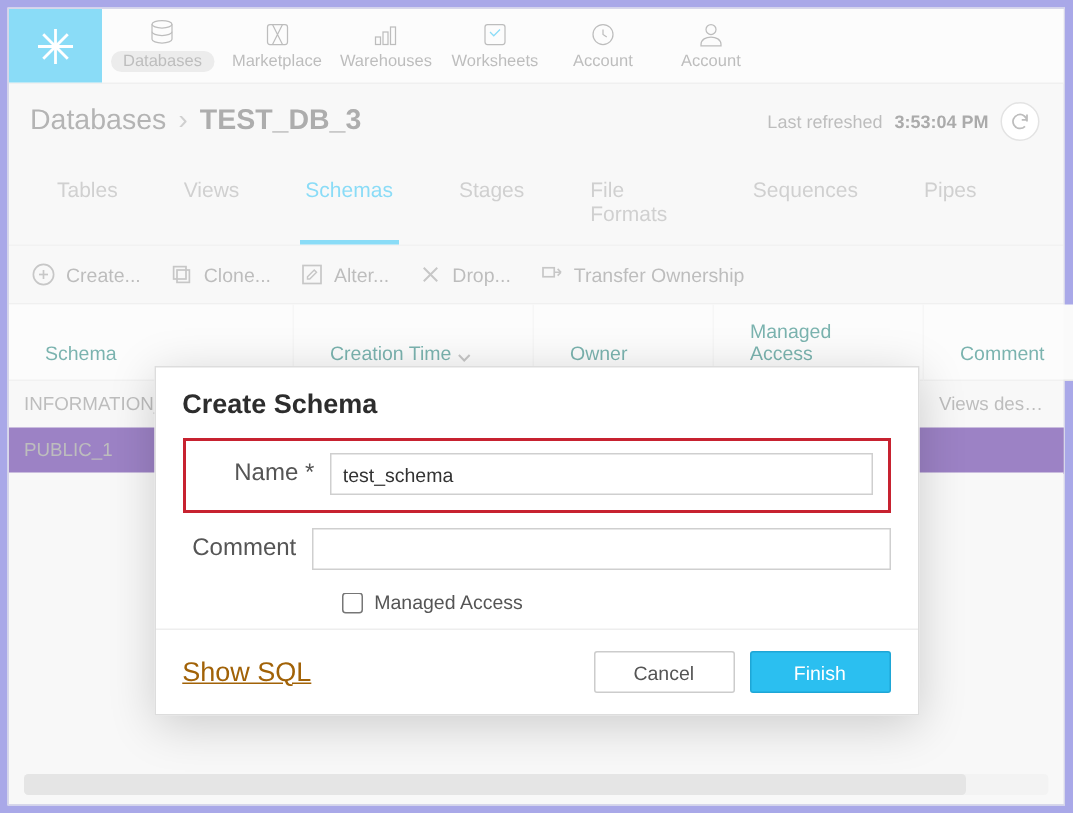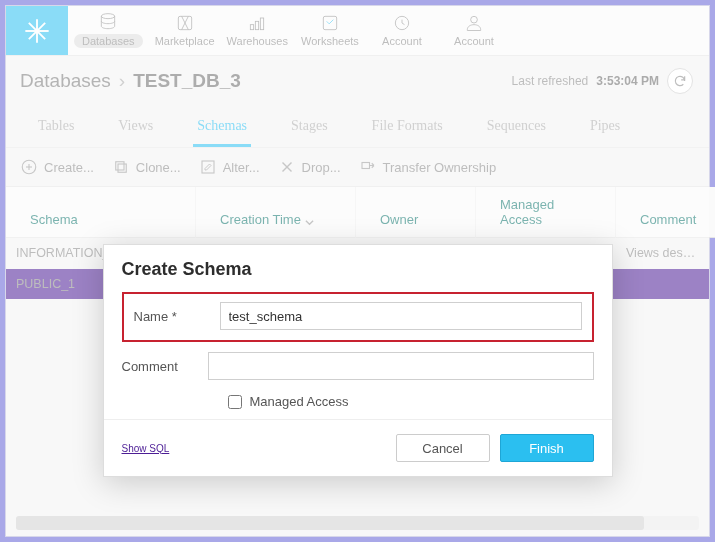--- a/index.html
+++ b/index.html
@@ -67,21 +67,20 @@
     display:flex; gap: 0;
     padding: 14px 18px 0 28px;
     border-bottom: 1px solid #e8e8e8;
   }
   .tab {
     padding: 6px 4px 10px 4px;
     margin-right: 36px;
     color: #aaa;
     font-size: 14px;
     border-bottom: 3px solid transparent;
-    font-family: Liberation Serif, serif;
   }
   .tab.active {
     color: #2bbff0;
     border-bottom-color: #2bbff0;
   }
   .actions-row {
     display:flex; align-items:center;
     gap: 18px;
     padding: 10px 14px;
     color: #888;
@@ -146,22 +145,22 @@
     border: 2.5px solid #c72230;
     padding: 8px 10px 10px 10px;
     margin-top: 2px;
   }
   .form-row {
     display:flex; align-items:center;
     gap: 10px;
     margin-top: 10px;
   }
   .form-row label {
-    width: 76px; 
-    font-size: 13px; color:#555;
+    width: 76px; text-align:right;
+    font-size: 16px; color:#555;
   }
   .form-row input[type="text"] {
     flex:1;
     height: 28px;
     border: 1px solid #cfcfcf;
     padding: 0 8px;
     font-size: 13px;
     color:#333;
     outline: none;
   }
@@ -170,21 +169,21 @@
     gap: 8px;
     margin: 14px 0 8px 106px;
     color:#555; font-size:13px;
   }
   .chk-row input { width:14px; height:14px; }
   .modal-footer {
     border-top: 1px solid #eee;
     padding: 14px 18px;
     display:flex; align-items:center;
   }
-  .show-sql { color:#4c1d95; text-decoration: underline; font-size:10px; }
+  .show-sql { color:#a16207; text-decoration: underline; font-size:18px; }
   .btn {
     height: 28px; min-width: 94px;
     border: 1px solid #ccc;
     background:#fff; color:#555;
     font-size: 13px;
     border-radius: 2px;
     cursor: pointer;
   }
   .btn.primary {
     background:#2bbff0; border-color:#1ea6d6; color:#fff; font-weight:500;

